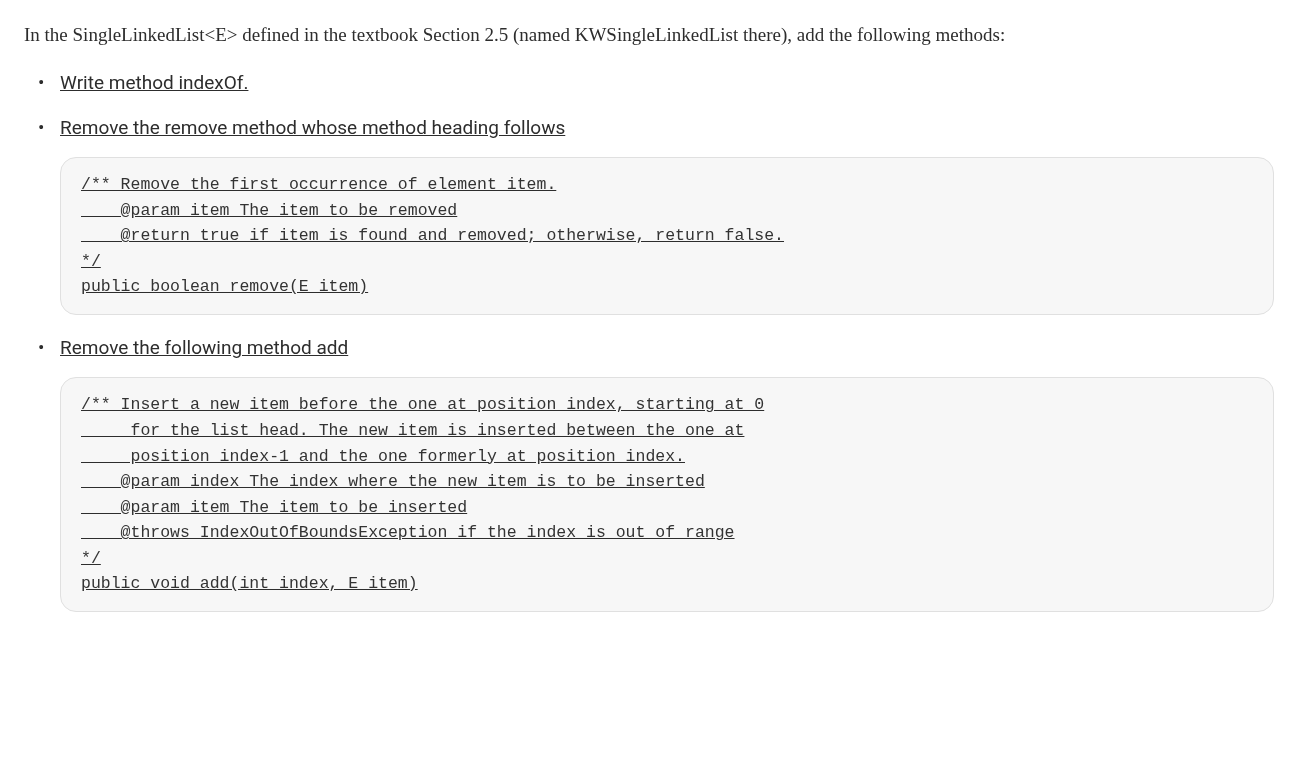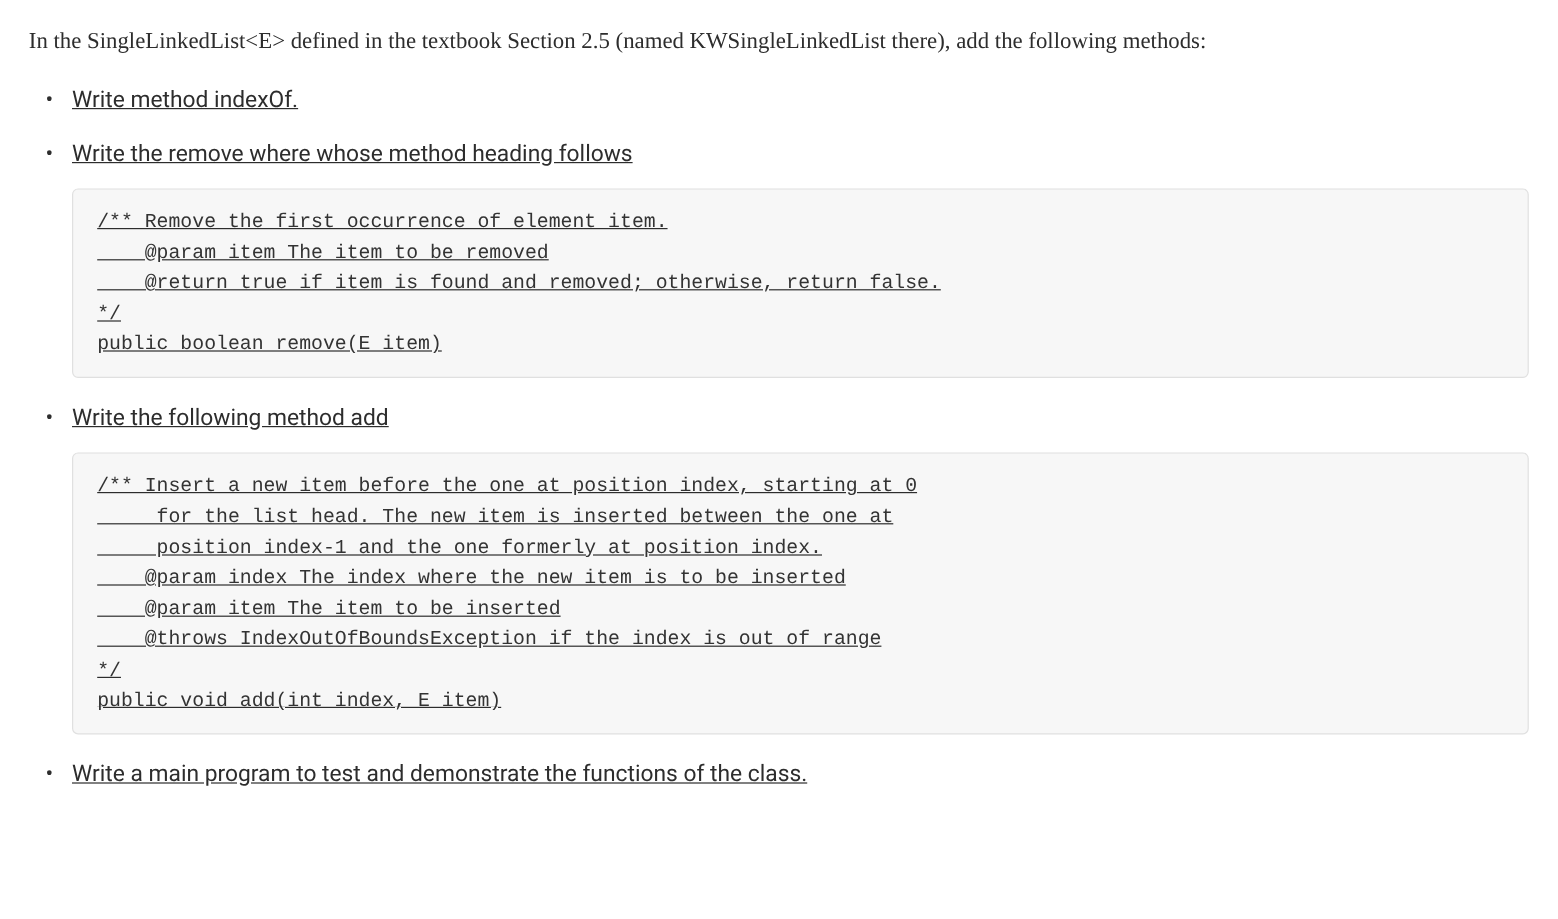--- a/index.html
+++ b/index.html
@@ -34,55 +34,52 @@
       content: "•";
       position: absolute;
       left: 14px;
       top: 0;
       font-size: 19px;
       color: #2d2d2d;
     }
     .code-block {
       background: #f7f7f7;
       border: 1px solid #e0e0e0;
-      border-radius: 5px;
+      border-radius: 16px;
       padding: 14px 20px;
       margin: 14px 0 18px 0;
       font-family: "Consolas", "Monaco", "Courier New", monospace;
       font-size: 16.5px;
       line-height: 1.55;
       color: #333;
       white-space: pre;
       overflow-x: auto;
     }
   </style>
 </head>
 <body>
 
 <p class="intro">In the SingleLinkedList&lt;E&gt; defined in the textbook Section 2.5 (named KWSingleLinkedList there), add the following methods:</p>
 
 <ul class="main-list">
   <li>
     <span>Write method indexOf.</span>
   </li>
   <li>
-    <span>Write the remove where whose method heading follows</span>
+    <span>Remove the remove method whose method heading follows</span>
     <div class="code-block">/** Remove the first occurrence of element item.
     @param item The item to be removed
     @return true if item is found and removed; otherwise, return false.
 */
 public boolean remove(E item)</div>
   </li>
   <li>
-    <span>Write the following method add</span>
+    <span>Remove the following method add</span>
     <div class="code-block">/** Insert a new item before the one at position index, starting at 0
      for the list head. The new item is inserted between the one at
      position index-1 and the one formerly at position index.
     @param index The index where the new item is to be inserted
     @param item The item to be inserted
     @throws IndexOutOfBoundsException if the index is out of range
 */
 public void add(int index, E item)</div>
   </li>
-  <li>
-    <span>Write a main program to test and demonstrate the functions of the class.</span>
-  </li>
 </ul>
 
 </body></html>

